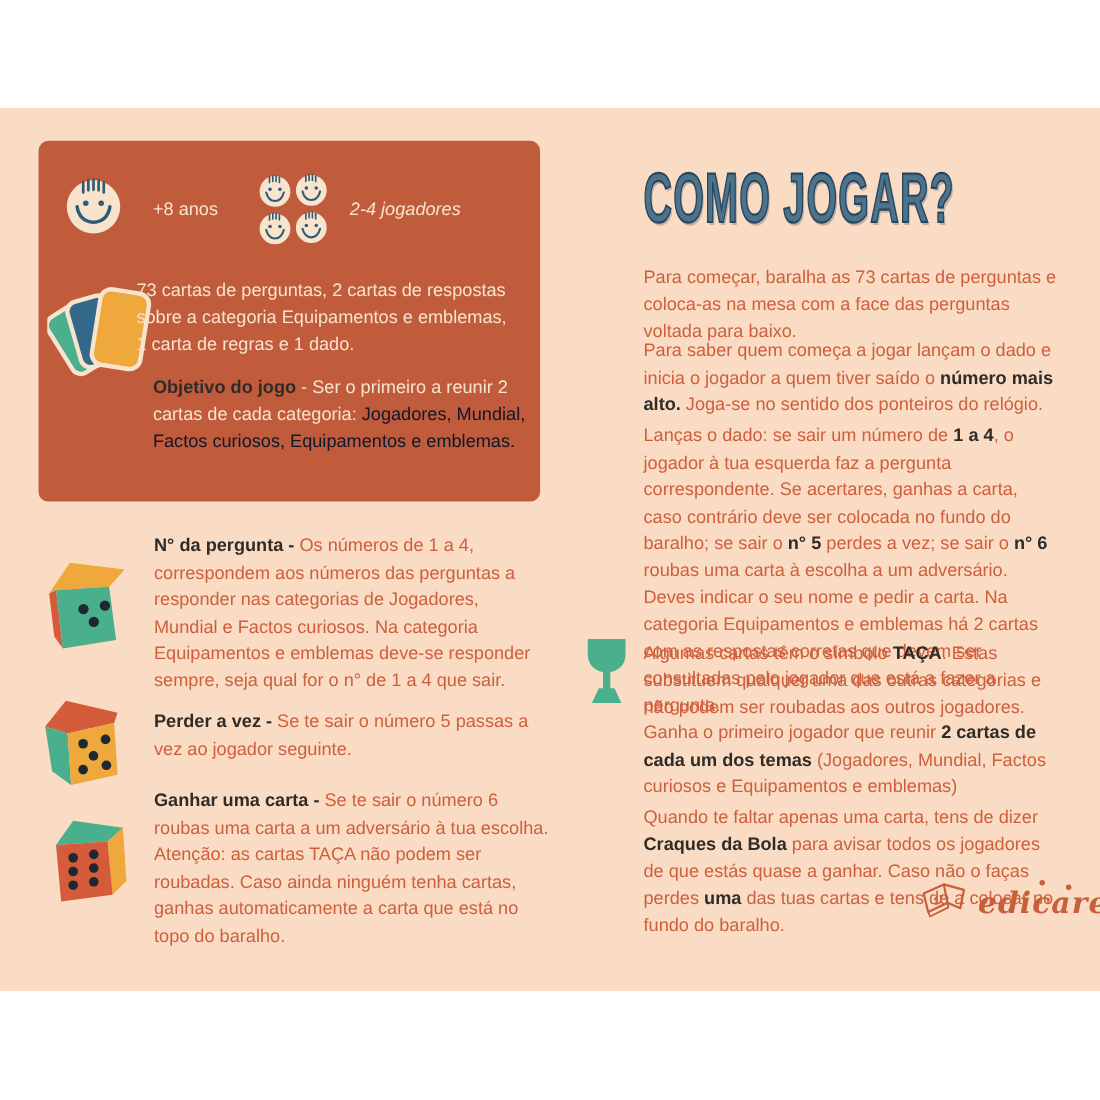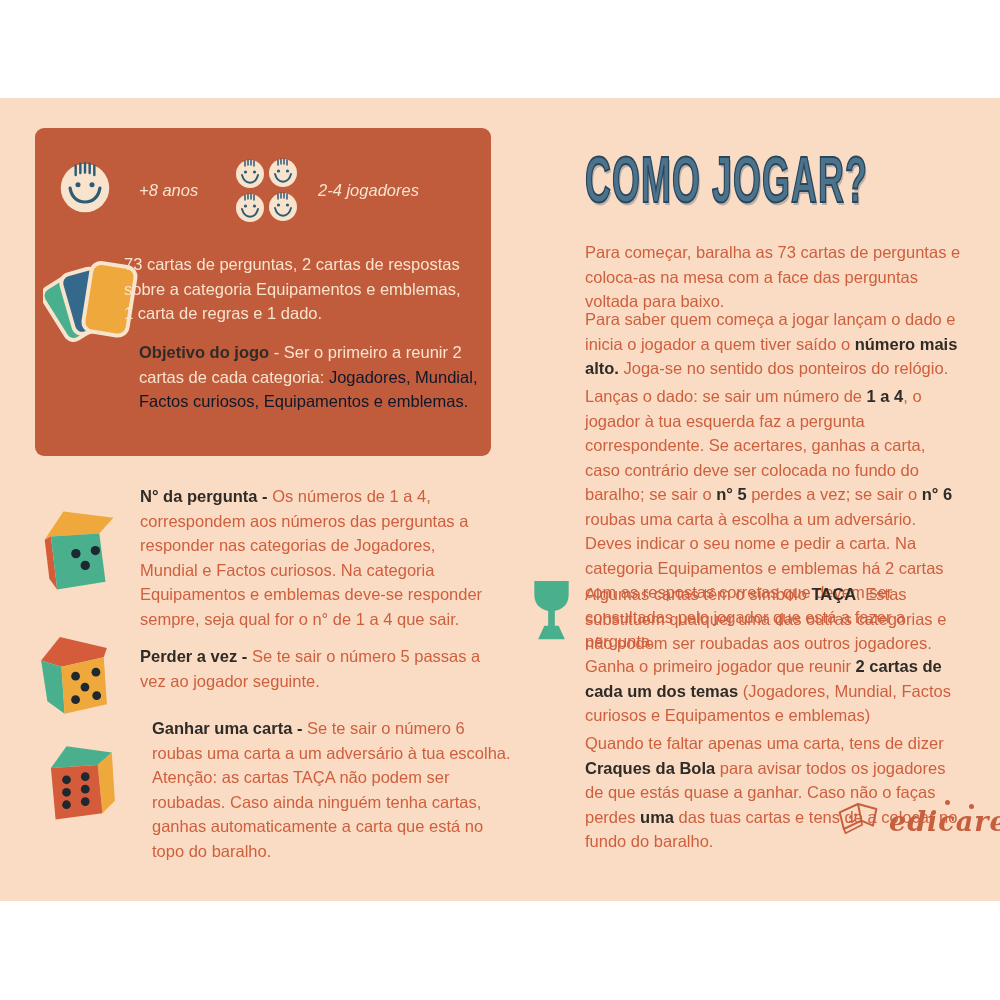--- a/index.html
+++ b/index.html
@@ -39,21 +39,21 @@
 
     <div class="info-box">
 
       <svg class="abs" style="left:22px;top:32px;" width="56" height="56" viewBox="0 0 60 60">
         <circle cx="30" cy="30" r="26" fill="#f8e3cd"></circle>
         <path d="M20,6 V16 M25,4 V14 M30,3.5 V13.5 M35,4 V14 M40,6 V16" stroke="#2e5b75" stroke-width="2.6" stroke-linecap="round" fill="none"></path>
         <circle cx="22.5" cy="26.5" r="2.7" fill="#2e5b75"></circle>
         <circle cx="37.5" cy="26.5" r="2.7" fill="#2e5b75"></circle>
         <path d="M14,30 Q16.5,44.5 30,45 Q43.5,44.5 46,30" stroke="#2e5b75" stroke-width="3.4" fill="none" stroke-linecap="round"></path>
       </svg>
-      <span class="abs box-text cream" style="left:104px;top:50px;font-style:italic;">+8 anos</span>
+      <span class="abs box-text cream" style="left:104px;top:50px;">+8 anos</span>
 
       <svg class="abs" style="left:200px;top:30px;" width="64" height="66" viewBox="0 0 64 66">
         <defs>
           <g id="mf">
             <circle cx="0" cy="0" r="14" fill="#f8e3cd"></circle>
             <path d="M-5,-13 V-8 M-2,-14 V-9 M1,-14 V-9 M4,-13 V-8" stroke="#2e5b75" stroke-width="1.5" stroke-linecap="round" fill="none"></path>
             <circle cx="-4.5" cy="-2" r="1.6" fill="#2e5b75"></circle>
             <circle cx="4.5" cy="-2" r="1.6" fill="#2e5b75"></circle>
             <path d="M-8,1 Q-6,8.5 0,8.8 Q6,8.5 8,1" stroke="#2e5b75" stroke-width="1.9" fill="none" stroke-linecap="round"></path>
           </g>
@@ -107,21 +107,21 @@
       <polygon points="14,46 34,18 92,26 74,42" fill="#4aaf8c"></polygon>
       <polygon points="74,42 92,26 96,88 80,104" fill="#eea83b"></polygon>
       <polygon points="14,46 74,42 80,104 20,112" fill="#d45c3a"></polygon>
       <circle cx="34" cy="61" r="5.6" fill="#1e2830"></circle>
       <circle cx="58" cy="57" r="5.6" fill="#1e2830"></circle>
       <circle cx="34" cy="77" r="5.6" fill="#1e2830"></circle>
       <circle cx="58" cy="73" r="5.6" fill="#1e2830"></circle>
       <circle cx="34" cy="93" r="5.6" fill="#1e2830"></circle>
       <circle cx="58" cy="89" r="5.6" fill="#1e2830"></circle>
     </svg>
-    <p class="abs body" style="left:140px;top:618px;width:360px;margin-left:12px;"><span class="seg-dark">Ganhar uma carta - </span><span class="seg-accent">Se te sair o número 6 roubas uma carta a um adversário à tua escolha. Atenção: as cartas TAÇA não podem ser roubadas. Caso ainda ninguém tenha cartas, ganhas automaticamente a carta que está no topo do baralho.</span></p>
+    <p class="abs body" style="left:140px;top:618px;width:360px;"><span class="seg-dark">Ganhar uma carta - </span><span class="seg-accent">Se te sair o número 6 roubas uma carta a um adversário à tua escolha. Atenção: as cartas TAÇA não podem ser roubadas. Caso ainda ninguém tenha cartas, ganhas automaticamente a carta que está no topo do baralho.</span></p>
 
     <h1 class="abs title" style="left:585px;top:50px;">COMO JOGAR?</h1>
 
     <p class="abs body" style="left:585px;top:142px;width:378px;"><span class="seg-accent">Para começar, baralha as 73 cartas de perguntas e coloca-as na mesa com a face das perguntas voltada para baixo.</span></p>
 
     <p class="abs body" style="left:585px;top:209px;width:378px;"><span class="seg-accent">Para saber quem começa a jogar lançam o dado e inicia o jogador a quem tiver saído o </span><span class="seg-dark">número mais alto.</span><span class="seg-accent"> Joga-se no sentido dos ponteiros do relógio.</span></p>
 
     <p class="abs body" style="left:585px;top:286px;width:378px;"><span class="seg-accent">Lanças o dado: se sair um número de </span><span class="seg-dark">1 a 4</span><span class="seg-accent">, o jogador à tua esquerda faz a pergunta correspondente. Se acertares, ganhas a carta, caso contrário deve ser colocada no fundo do baralho; se sair o </span><span class="seg-dark">n° 5</span><span class="seg-accent"> perdes a vez; se sair o </span><span class="seg-dark">n° 6</span><span class="seg-accent"> roubas uma carta à escolha a um adversário. Deves indicar o seu nome e pedir a carta. Na categoria Equipamentos e emblemas há 2 cartas com as respostas corretas que devem ser consultadas pelo jogador que está a fazer a pergunta.</span></p>
 
     <svg class="abs" style="left:530px;top:481px;" width="43" height="63" viewBox="0 0 44 66">

